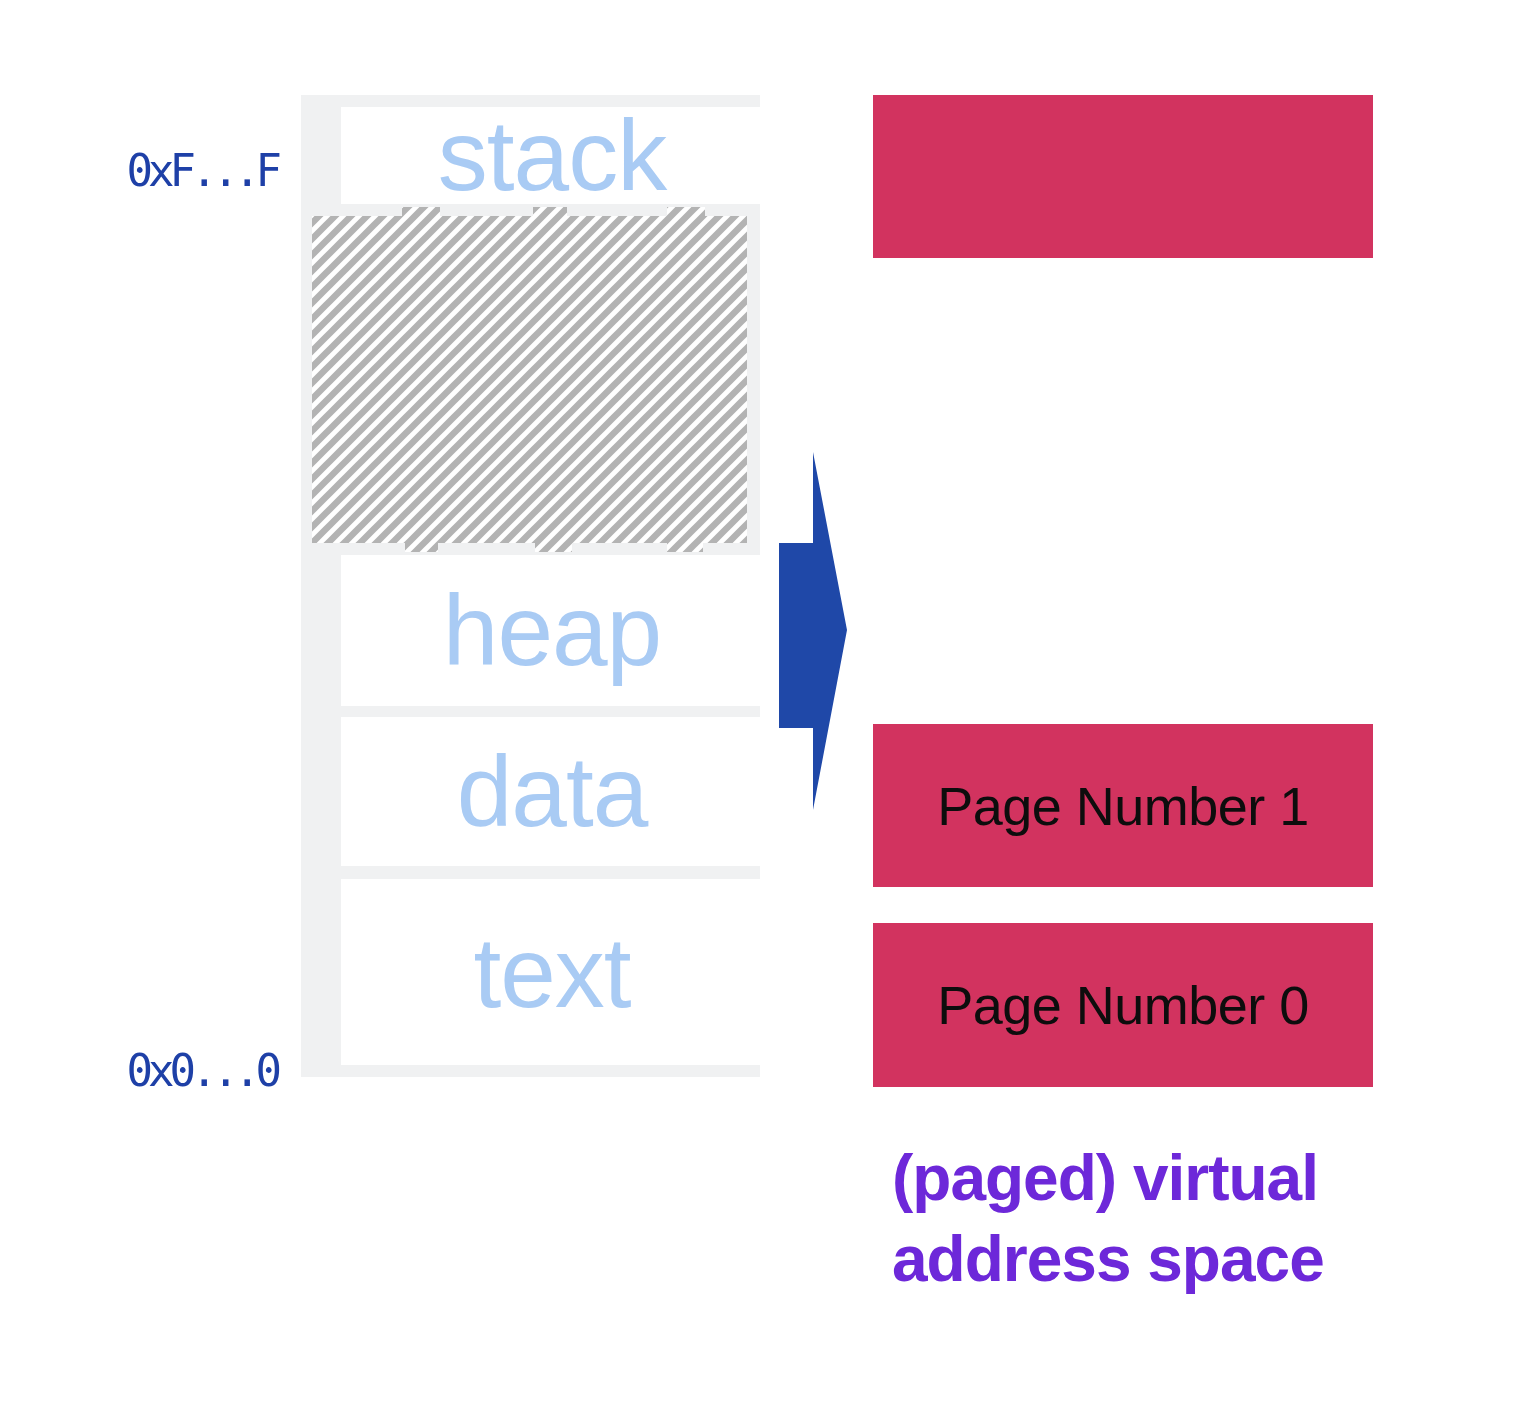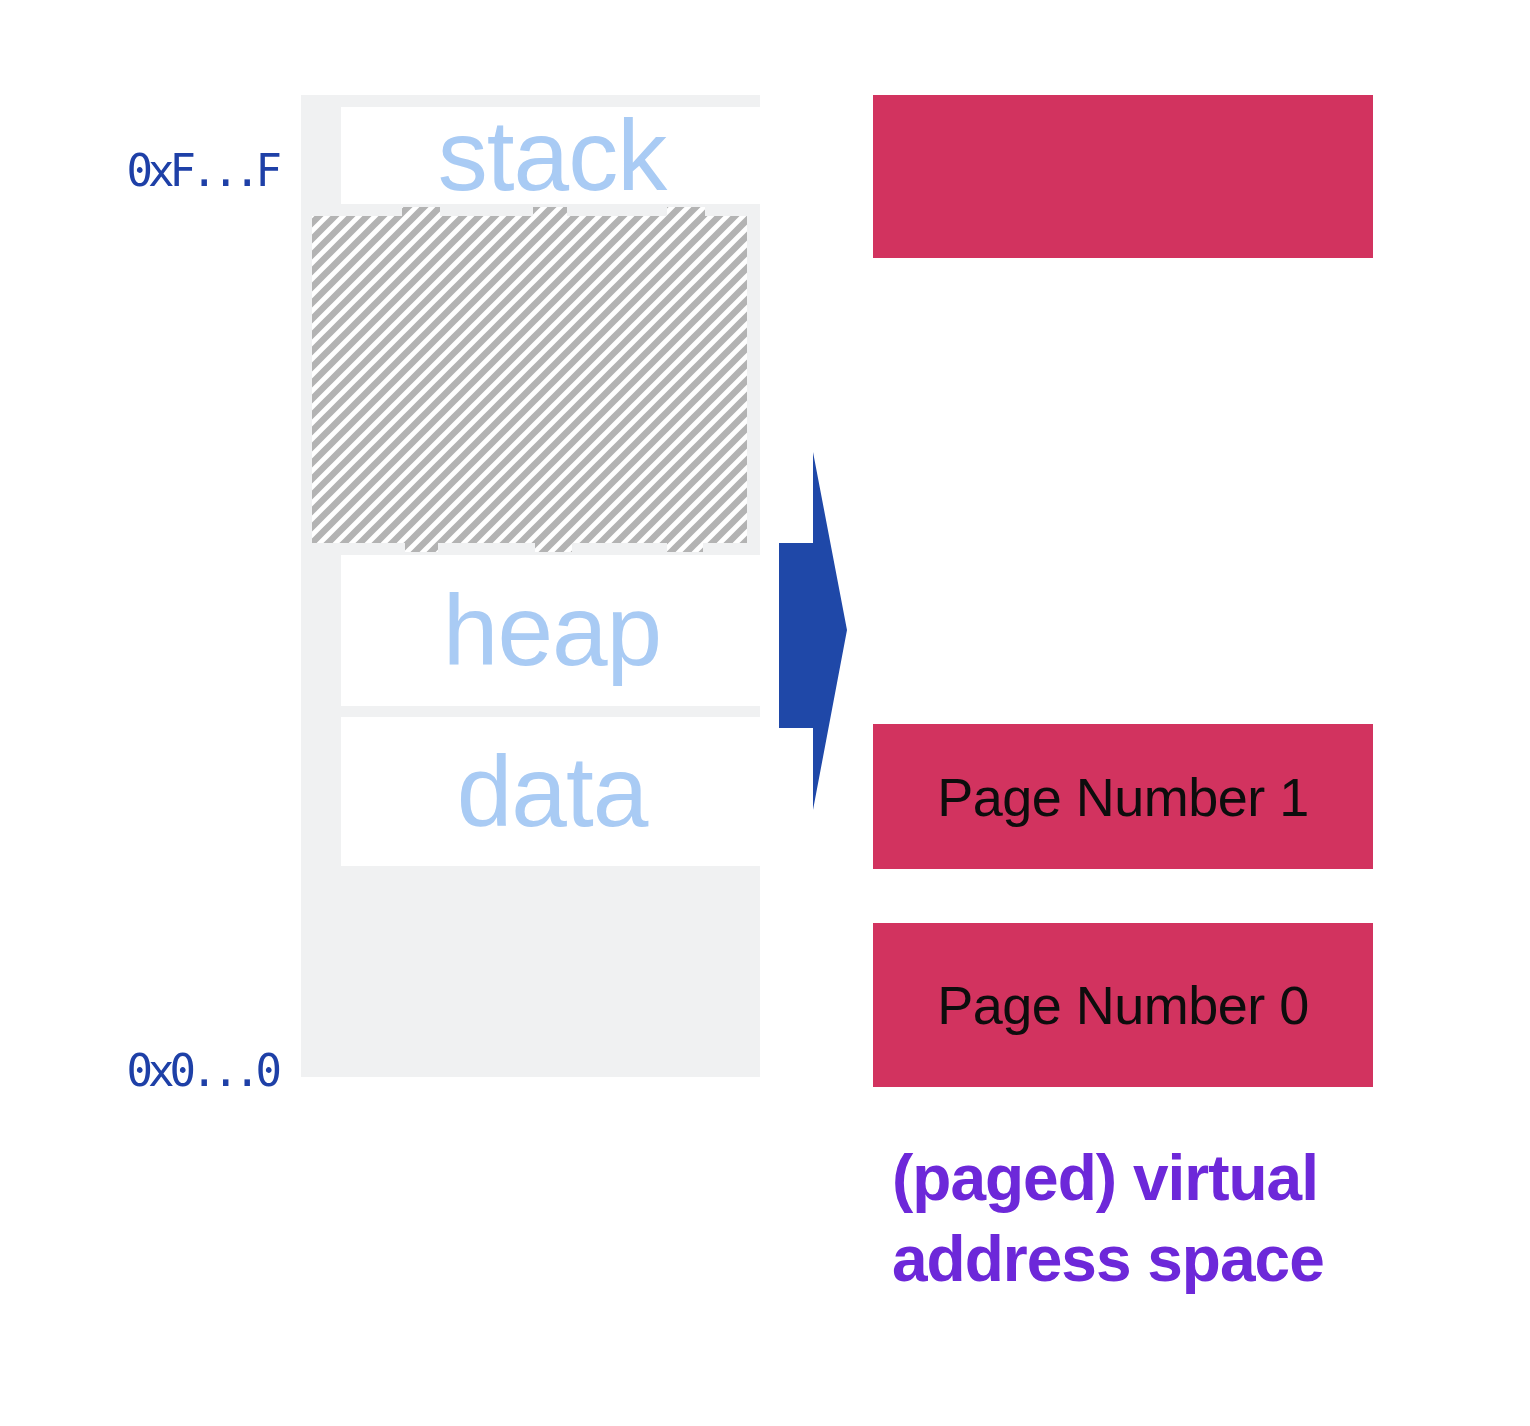--- a/index.html
+++ b/index.html
@@ -52,21 +52,21 @@
   
   .page-box{
     left:873px;width:500px;
     background:#d2335f;
     display:flex;align-items:center;justify-content:center;
     color:#0d0d0d;
     font-size:54px;
     letter-spacing:-0.5px;
   }
   .page-top{top:95px;height:163px;}
-  .page-1{top:724px;height:145px;}
+  .page-1{top:724px;height:163px;}
   .page-0{top:916px;height:164px;margin-top:7px;}
 
   
   .caption{
     left:892px;top:1138px;width:560px;
     color:#6d28d9;
     font-weight:bold;
     font-size:64px;
     line-height:81px;
     letter-spacing:-1px;
@@ -92,20 +92,23 @@
       <path d="M0,9 H90 V0 H128 V9 H221 V0 H255 V9 H355 V0 H393 V9 H435 V336 H391 V345 H355 V336 H260 V345 H223 V336 H126 V345 H93 V336 H0 Z" fill="url(#hatch)"></path>
     </svg>
   </div>
 
   <div class="mem-box box-heap">
     <span>heap</span>
   </div>
   <div class="mem-box box-data">
     <span>data</span>
   </div>
+  <div class="mem-box box-text">
+    <span>text</span>
+  </div>
 </div>
 
 <div class="abs addr addr-top">0xF...F</div>
 <div class="abs addr addr-bottom">0x0...0</div>
 
 <div class="abs arrow-wrap">
   <svg width="68" height="358" viewBox="0 0 68 358">
     <polygon points="0,91 34,91 34,0 68,178 34,358 34,276 0,276" fill="#1f48a8"></polygon>
   </svg>
 </div>

